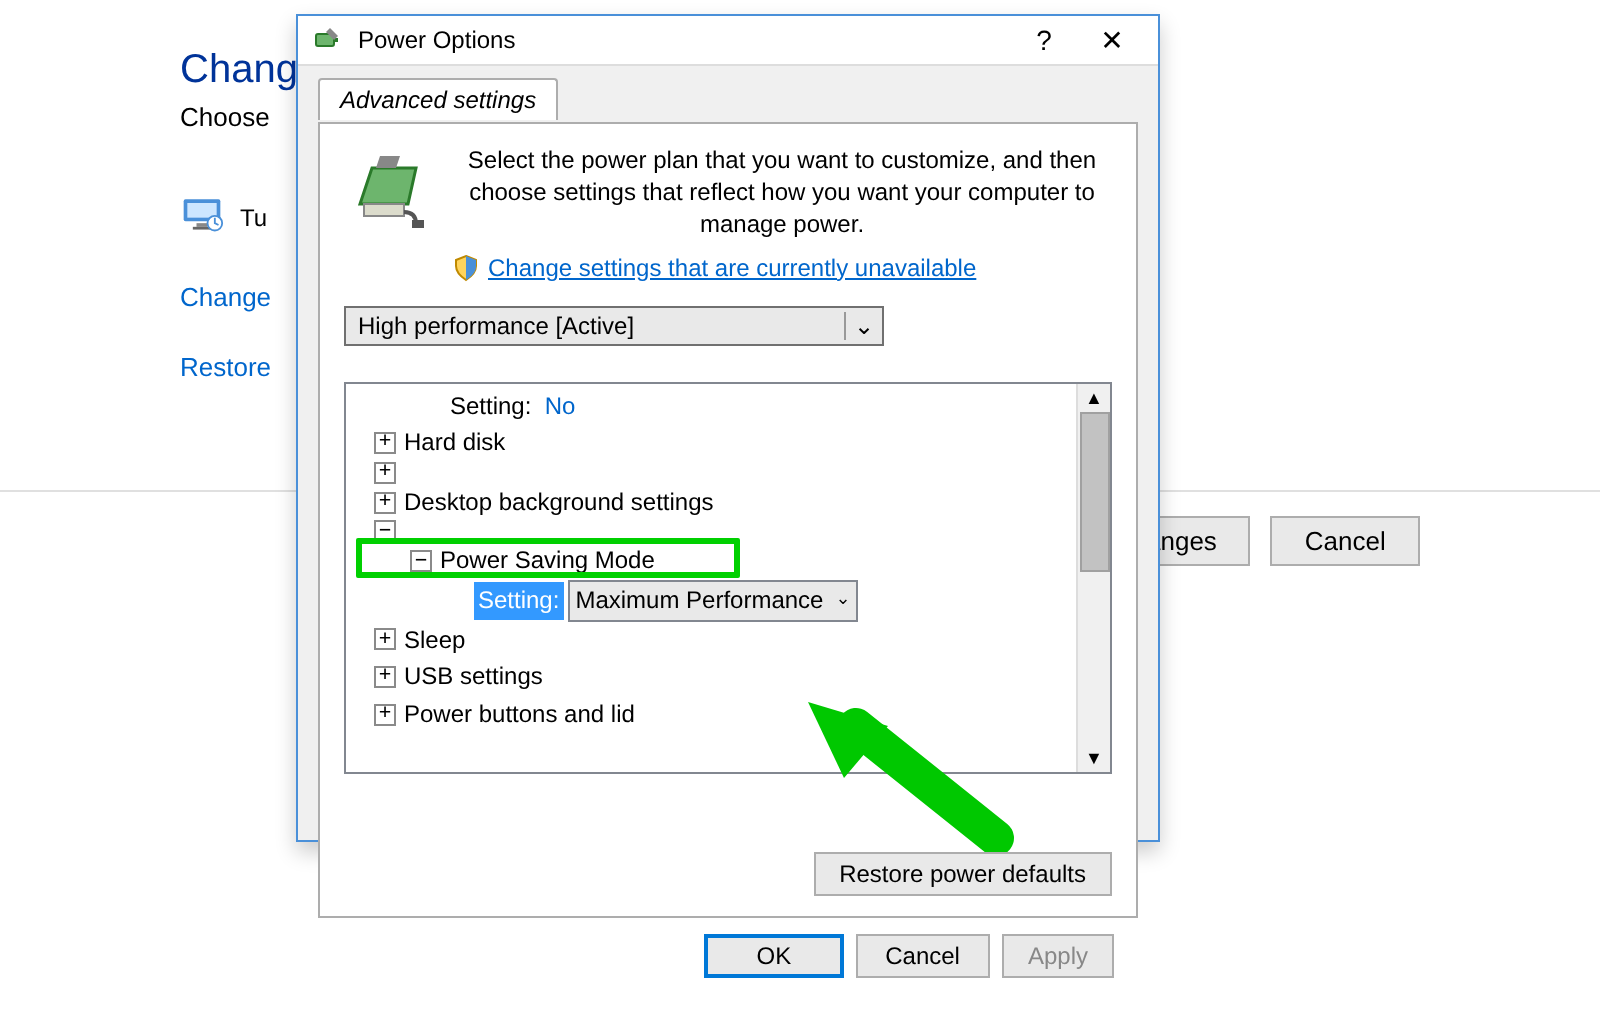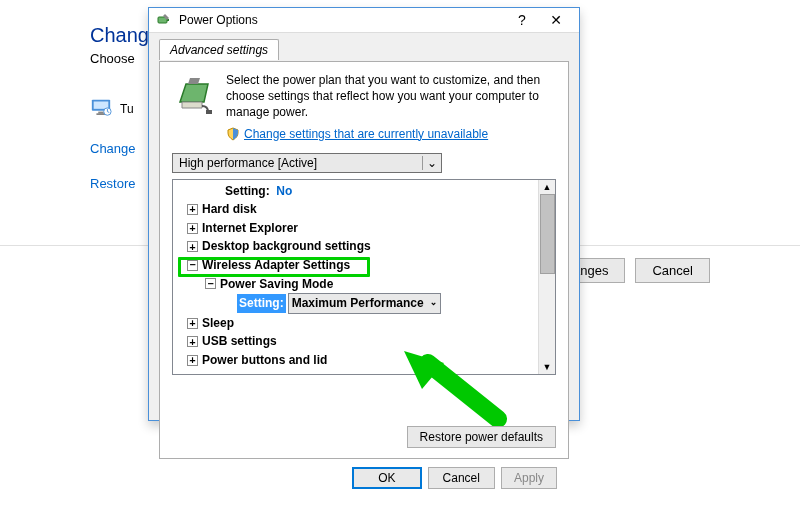--- a/index.html
+++ b/index.html
@@ -57,38 +57,37 @@
     border:1px solid #adadad; border-bottom:none;
     background:#fff; padding:3px 10px 3px 10px; font-size:12px;
     border-radius: 2px 2px 0 0;
     font-style: italic;
   }
   .tab-panel {
     border:1px solid #adadad; background:#fff;
     height: 398px; padding: 10px 12px 10px 12px;
     position:relative;
   }
-  .intro { display:flex; gap:10px; }
+  .intro { display:flex; gap:10px;text-align:center; }
   .plan-icon { width:44px; flex:0 0 44px; }
   .intro-text { font-size:12px; line-height:1.35; }
   .shield-line { display:flex; align-items:center; margin-top:6px; gap:4px; margin-left:54px;}
   .shield-line a { color:#0066cc; text-decoration:underline; font-size:12px;}
   .shield { width:14px; height:14px; }
   .plan-select {
     margin-top:12px; width: 270px;
     border:1px solid #707070; background:#e9e9e9;
     display:flex; align-items:center; padding: 2px 4px 2px 6px;
     font-size:12px;
   }
   .plan-select .chev { border-left:1px solid #999; padding-left:4px;}
   .tree-wrap {
-    margin-top:6px; border:1px solid #828790; height:196px;
+    margin-top:18px; border:1px solid #828790; height:196px;
     position:relative; background:#fff;
     overflow:hidden;
-    font-weight:bold;
   }
   .tree-scroll {
     position:absolute; right:0; top:0; bottom:0; width:17px;
     background:#f0f0f0; border-left:1px solid #ddd;
     display:flex; flex-direction:column; align-items:center; justify-content:space-between;
   }
   .tree-scroll .arr { font-size:9px; padding:2px 0; width:100%; text-align:center;}
   .thumb { width:15px; height:80px; background:#c2c2c2; margin:0 auto; border:1px solid #a0a0a0;}
   .tree {
     position:absolute; inset:0 17px 0 0; padding:2px 4px;
@@ -214,29 +213,27 @@
             <span>Setting:</span>&nbsp;&nbsp;
             <span class="lbl-link">No</span>
           </div>
 
           <div class="row" style="padding-left:10px;">
             <span class="exp">+</span>
             <span>Hard disk</span>
           </div>
           <div class="row" style="padding-left:10px;">
             <span class="exp">+</span>
-            <span>Internet Explorer</span>
           </div>
           <div class="row" style="padding-left:10px;">
             <span class="exp">+</span>
             <span>Desktop background settings</span>
           </div>
           <div class="row" style="padding-left:10px;">
             <span class="exp">−</span>
-            <span>Wireless Adapter Settings</span>
           </div>
           <div class="row" style="padding-left:28px;">
             <span class="exp">−</span>
             <span>Power Saving Mode</span>
           </div>
           <div class="row" style="padding-left:60px;">
             <span class="value-sel">Setting:</span>
             <span class="combo">
               <span>Maximum Performance</span>
               <span class="chev2">⌄</span>

